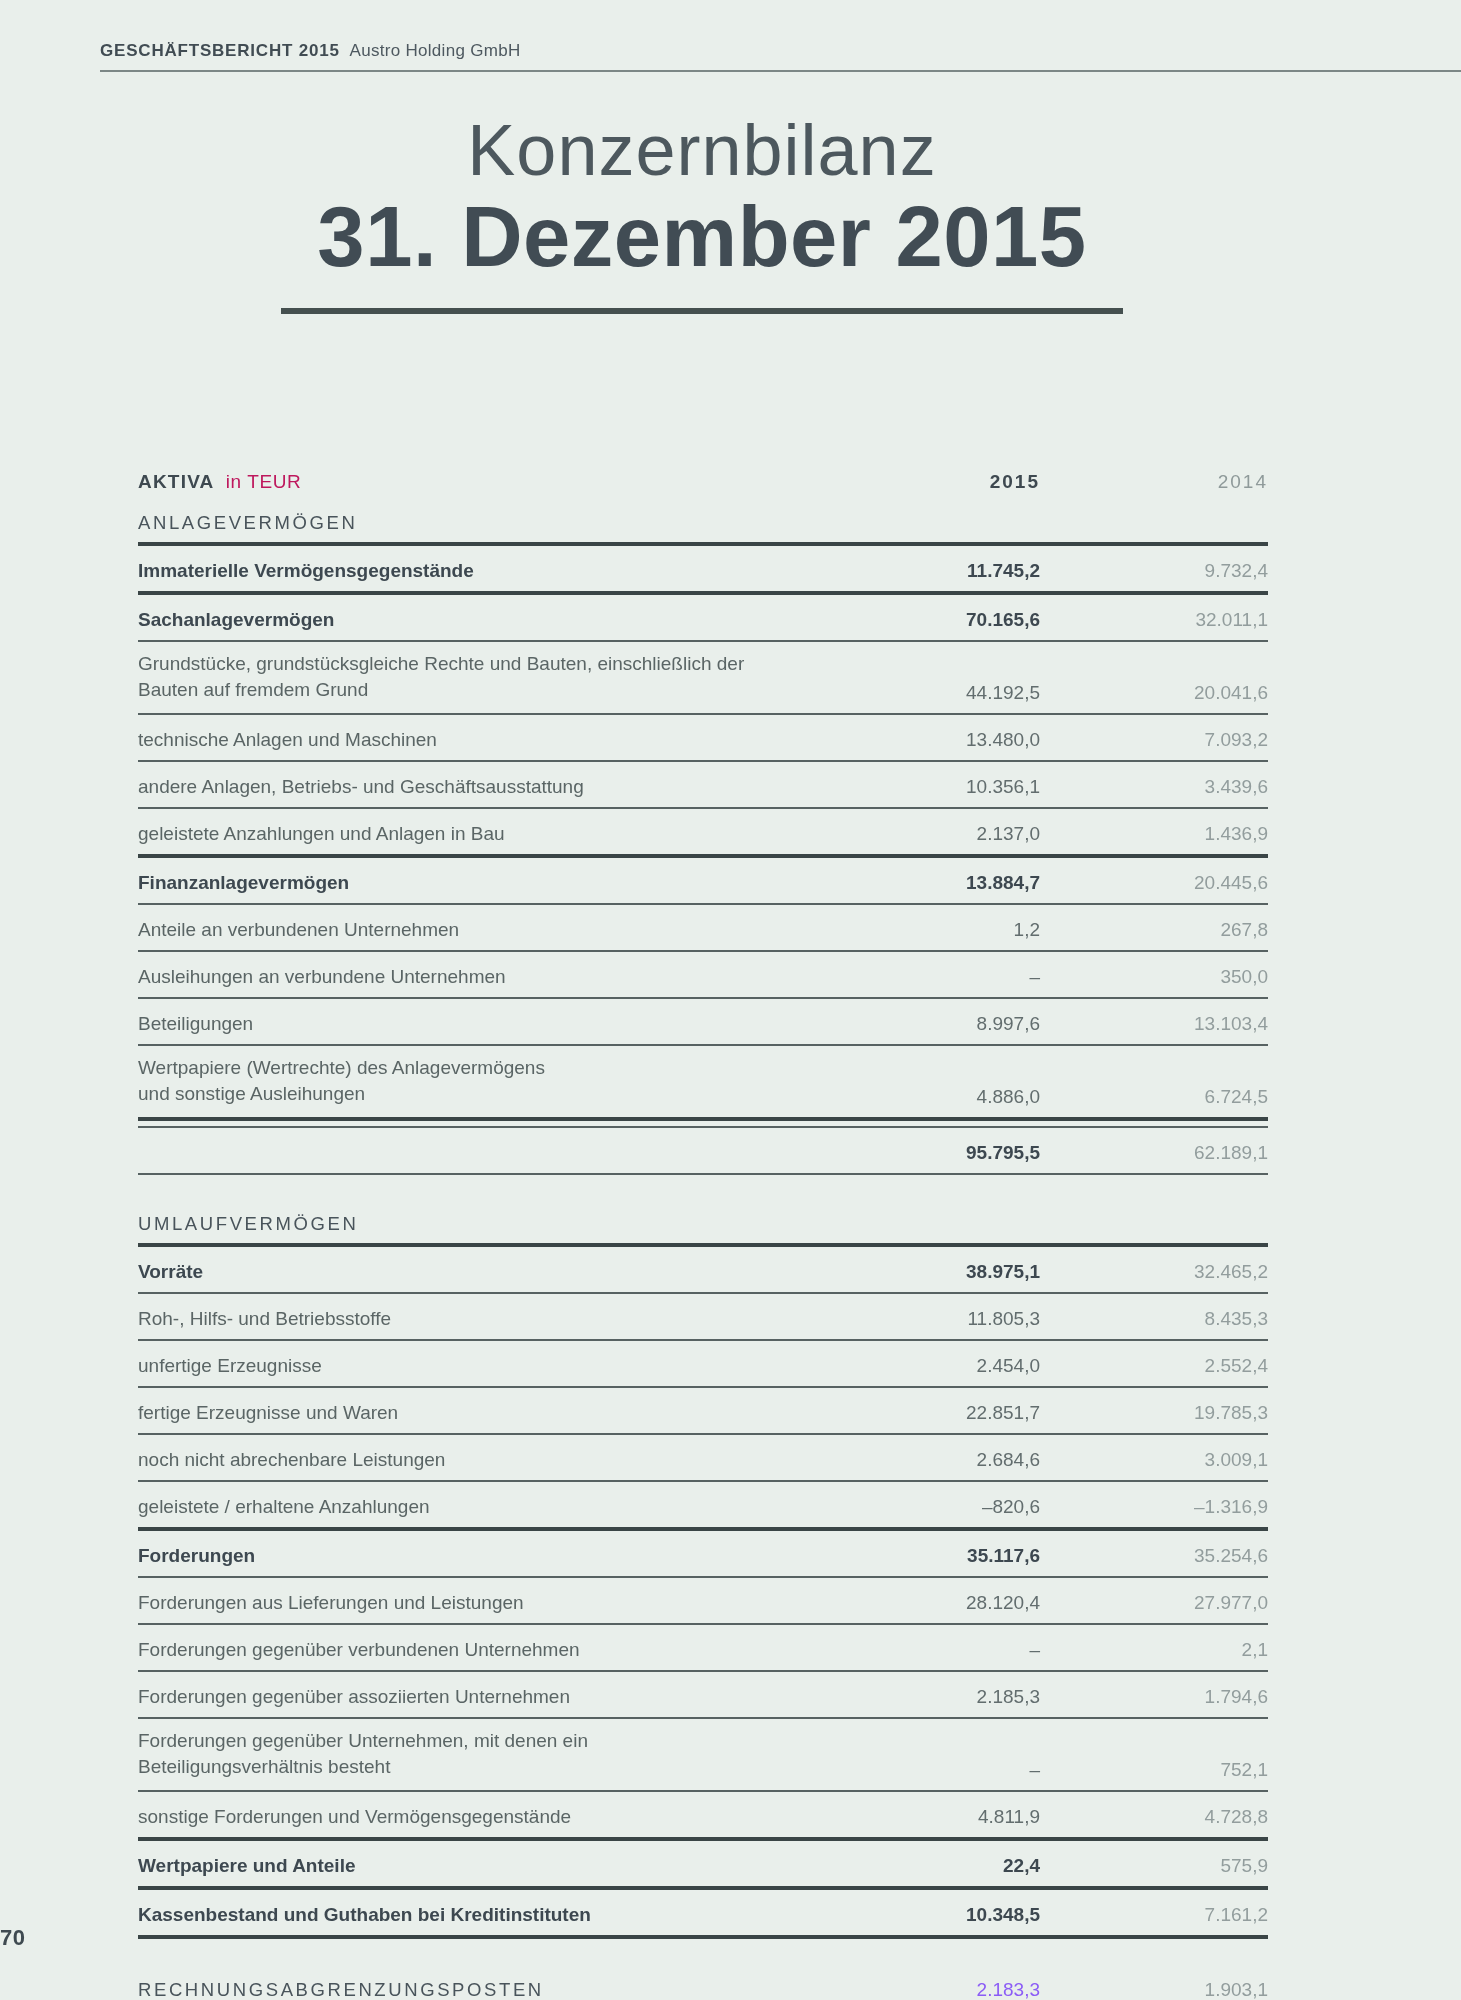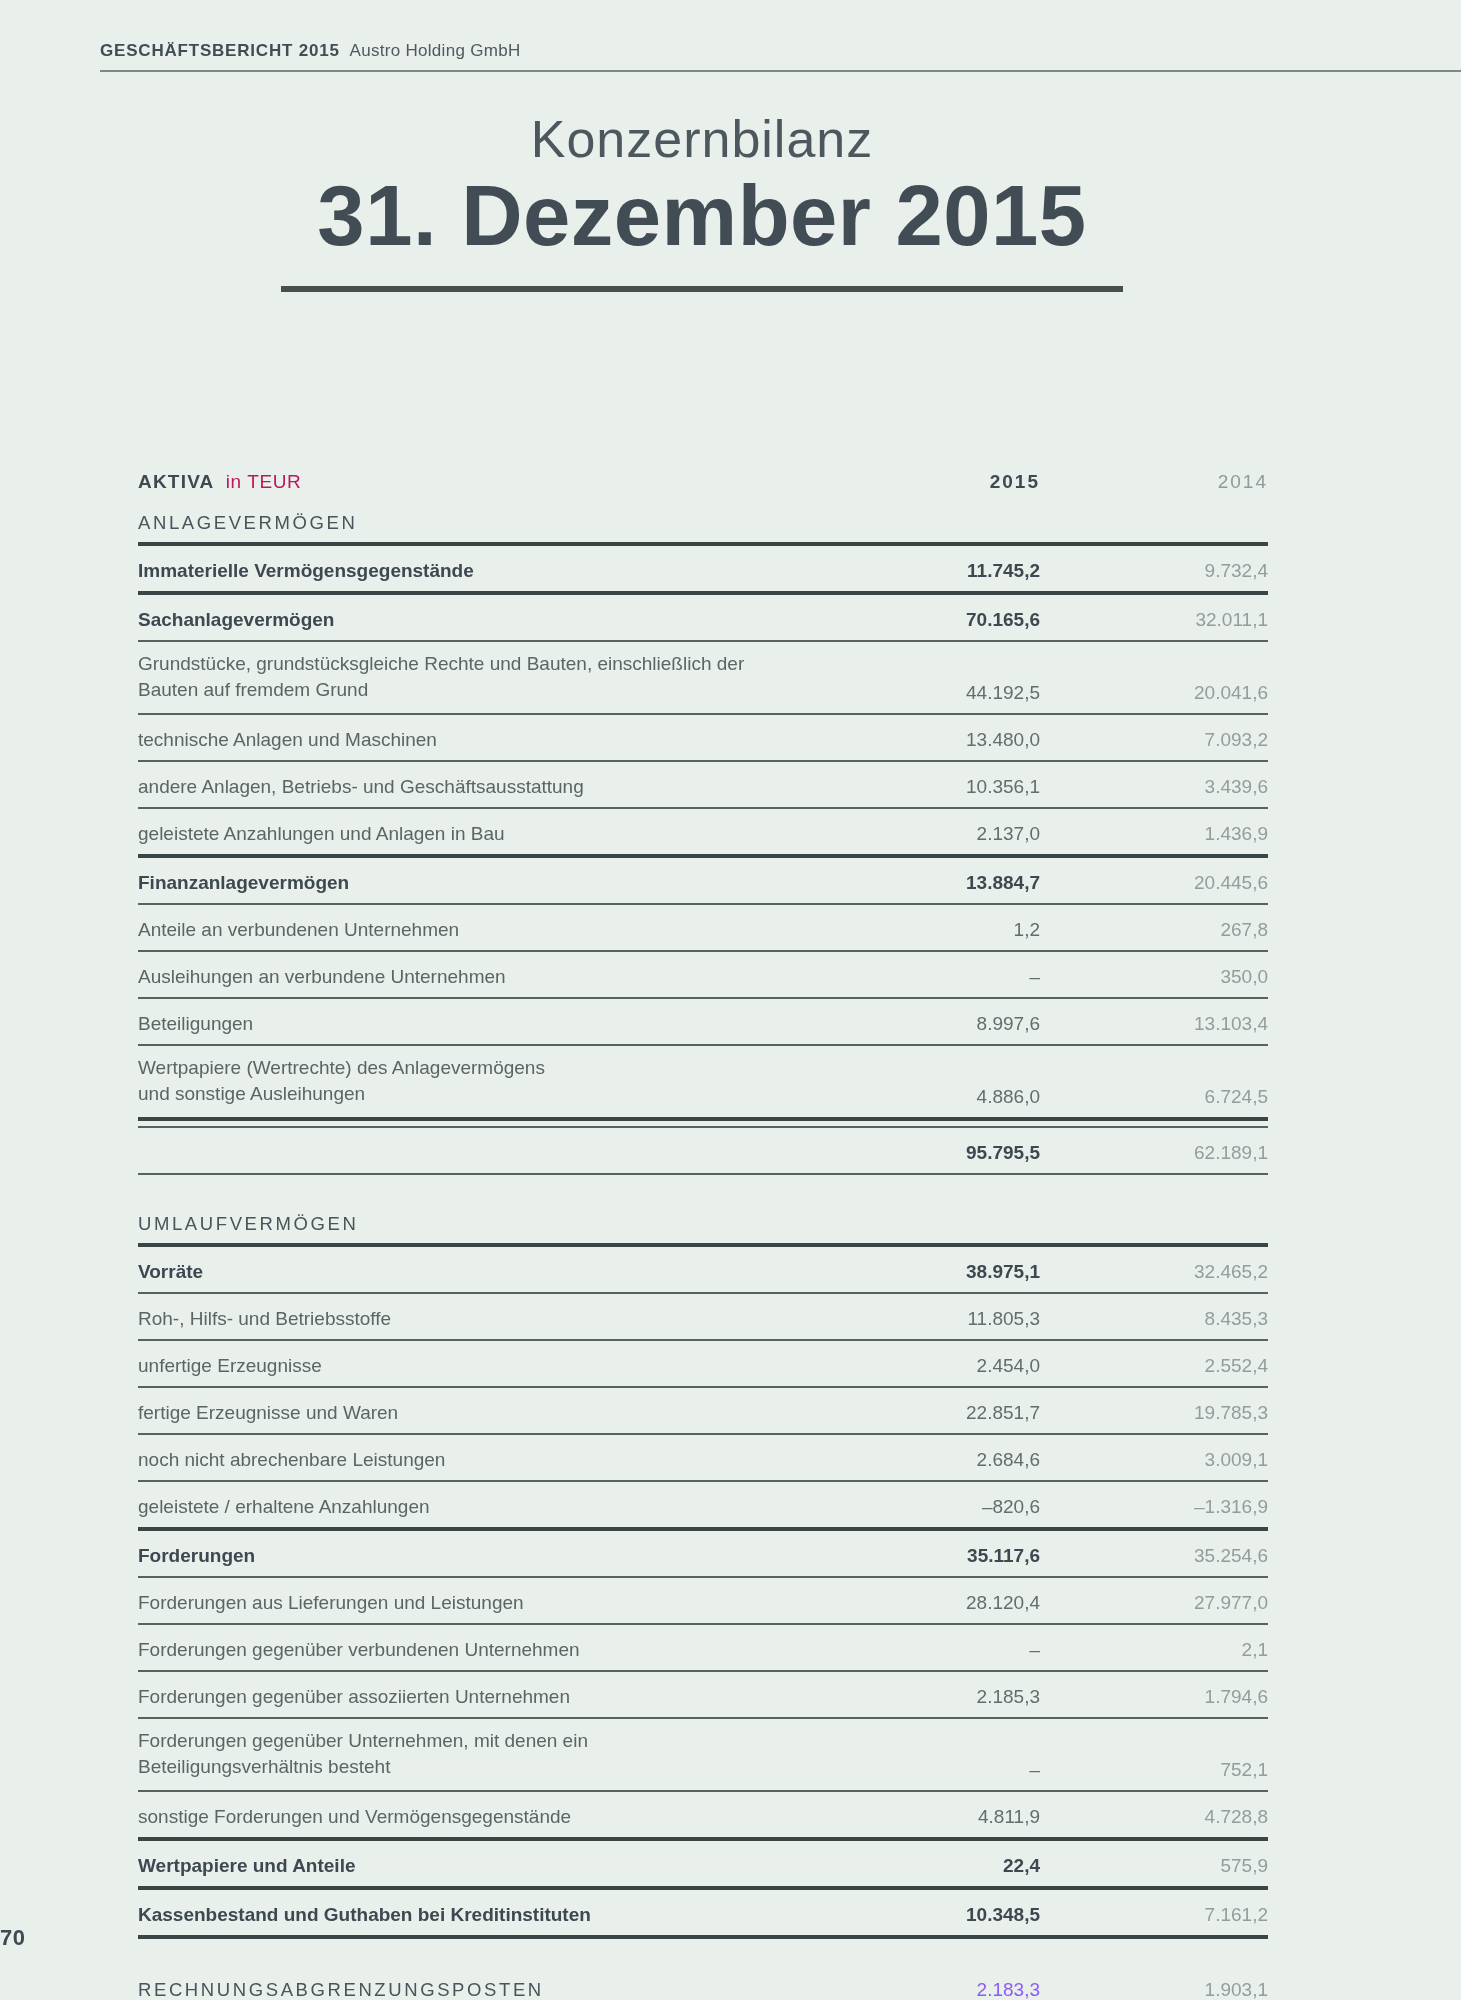--- a/index.html
+++ b/index.html
@@ -13,21 +13,21 @@
   .top-header{
     position:absolute;left:100px;right:0;top:8px;
     padding:33px 0 9px 0;
     border-bottom:2px solid #7c8786;
     font-size:17px;white-space:nowrap;
   }
   .top-header .hdr-bold{font-weight:700;letter-spacing:.8px;color:#414c53;}
   .top-header .hdr-reg{font-weight:400;letter-spacing:.3px;color:#4e5960;}
   
   .title-block{position:absolute;top:112px;left:0;width:1404px;text-align:center;}
-  .title-line1{font-size:52px;font-weight:400;letter-spacing:1px;color:#4d585e;margin:0;line-height:1.06;}
+  .title-line1{font-size:72px;font-weight:400;letter-spacing:1px;color:#4d585e;margin:0;line-height:1.06;}
   .title-line2{font-size:85px;font-weight:700;letter-spacing:.5px;color:#414c54;margin:4px 0 0;line-height:1.05;}
   .title-rule{width:842px;height:6px;background:#45504f;margin:26px auto 0;}
   
   .sheet{position:absolute;left:138px;top:466px;width:1130px;}
   .thead{display:flex;align-items:baseline;padding:0 0 10px;font-size:19px;line-height:20px;}
   .thead .c-lbl{flex:1;}
   .thead .aktiva{font-weight:700;letter-spacing:1.2px;color:#3e4950;}
   .thead .inteur{font-weight:400;letter-spacing:.6px;color:#be185d;margin-top:24px;}
   .thead .c-v15{width:180px;text-align:right;font-weight:700;letter-spacing:2px;color:#3e4950;}
   .thead .c-v14{width:228px;text-align:right;letter-spacing:2px;color:#8f9a9a;}

